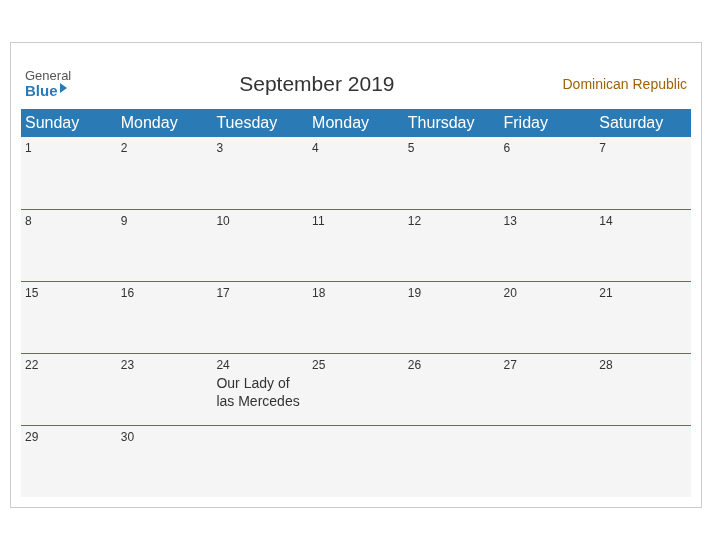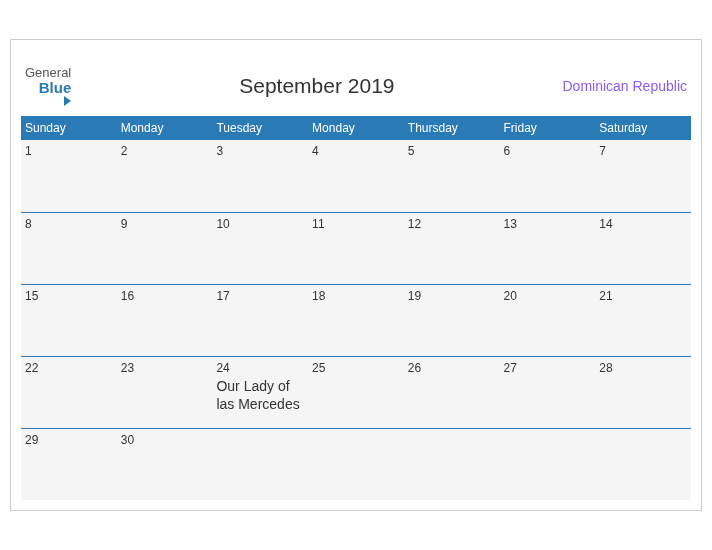--- a/index.html
+++ b/index.html
@@ -33,54 +33,53 @@
     .logo-general {
       font-size: 13px;
       color: #555;
       font-weight: normal;
     }
     .logo-blue {
       font-size: 15px;
       color: #2a7ab5;
       font-weight: bold;
       display: flex;
-      align-items: flex-end;
-      flex-direction: column;
+      align-items: flex-start;
     }
     .logo-triangle {
       width: 0;
       height: 0;
       border-left: 7px solid #2a7ab5;
       border-top: 5px solid transparent;
       border-bottom: 5px solid transparent;
       display: inline-block;
       margin-left: 2px;
     }
     .calendar-title {
       font-size: 21px;
       color: #333;
       font-weight: normal;
       text-align: center;
       flex: 1;
     }
     .calendar-country {
       font-size: 14px;
-      color: #8b5cf6;
+      color: #a16207;
       text-align: right;
     }
     .calendar-table {
       width: 100%;
       border-collapse: collapse;
     }
     .calendar-table thead tr {
       background: #2a7ab5;
     }
     .calendar-table thead th {
       color: #fff;
-      font-size: 12px;
+      font-size: 16px;
       font-weight: normal;
       padding: 5px 4px;
       text-align: left;
       border: none;
     }
     .calendar-table tbody tr {
       border-bottom: 1px solid #2a7ab5;
     }
     .calendar-table tbody tr:last-child {
       border-bottom: none;

